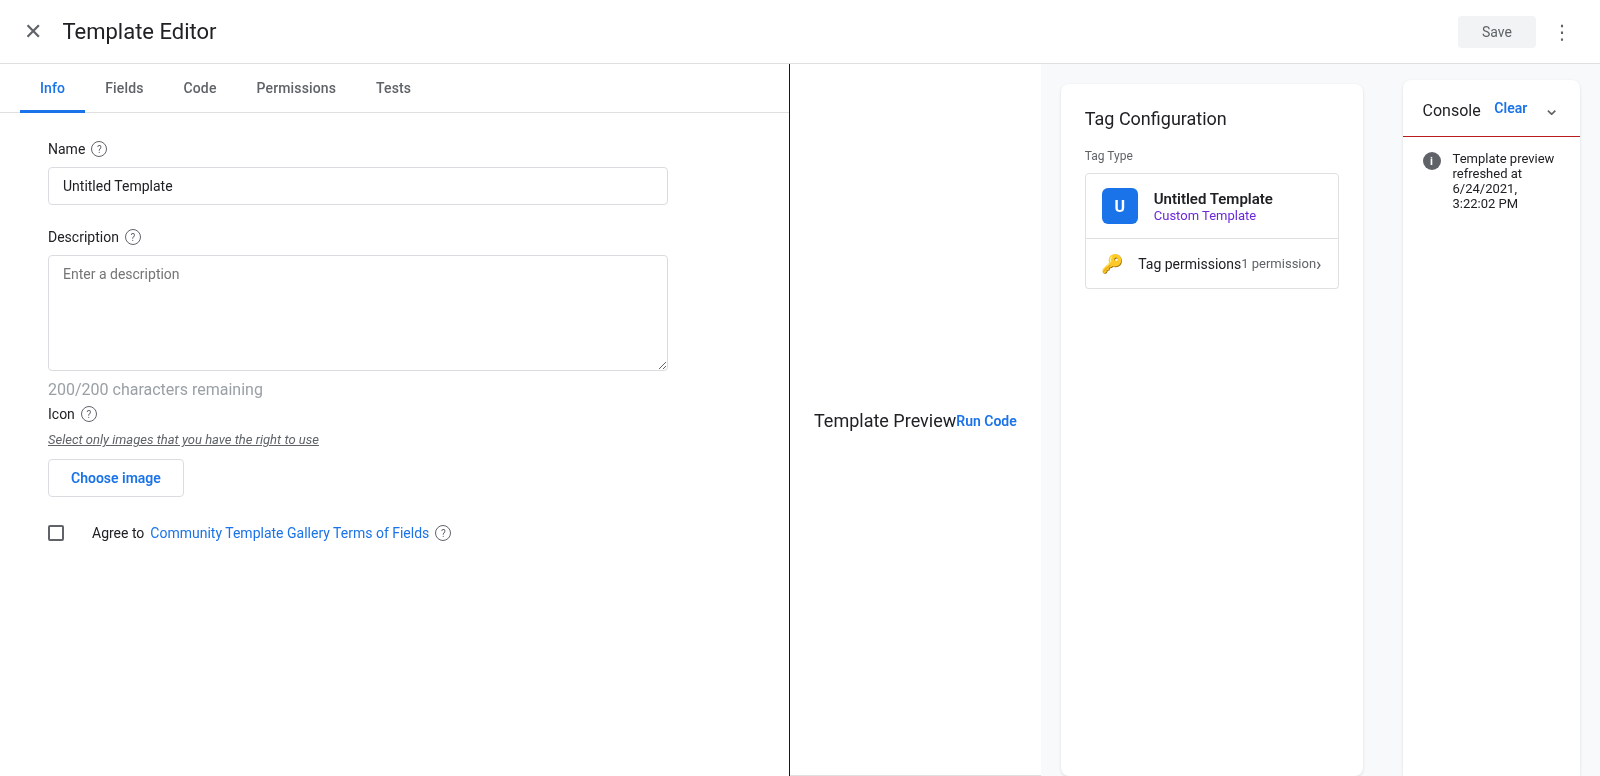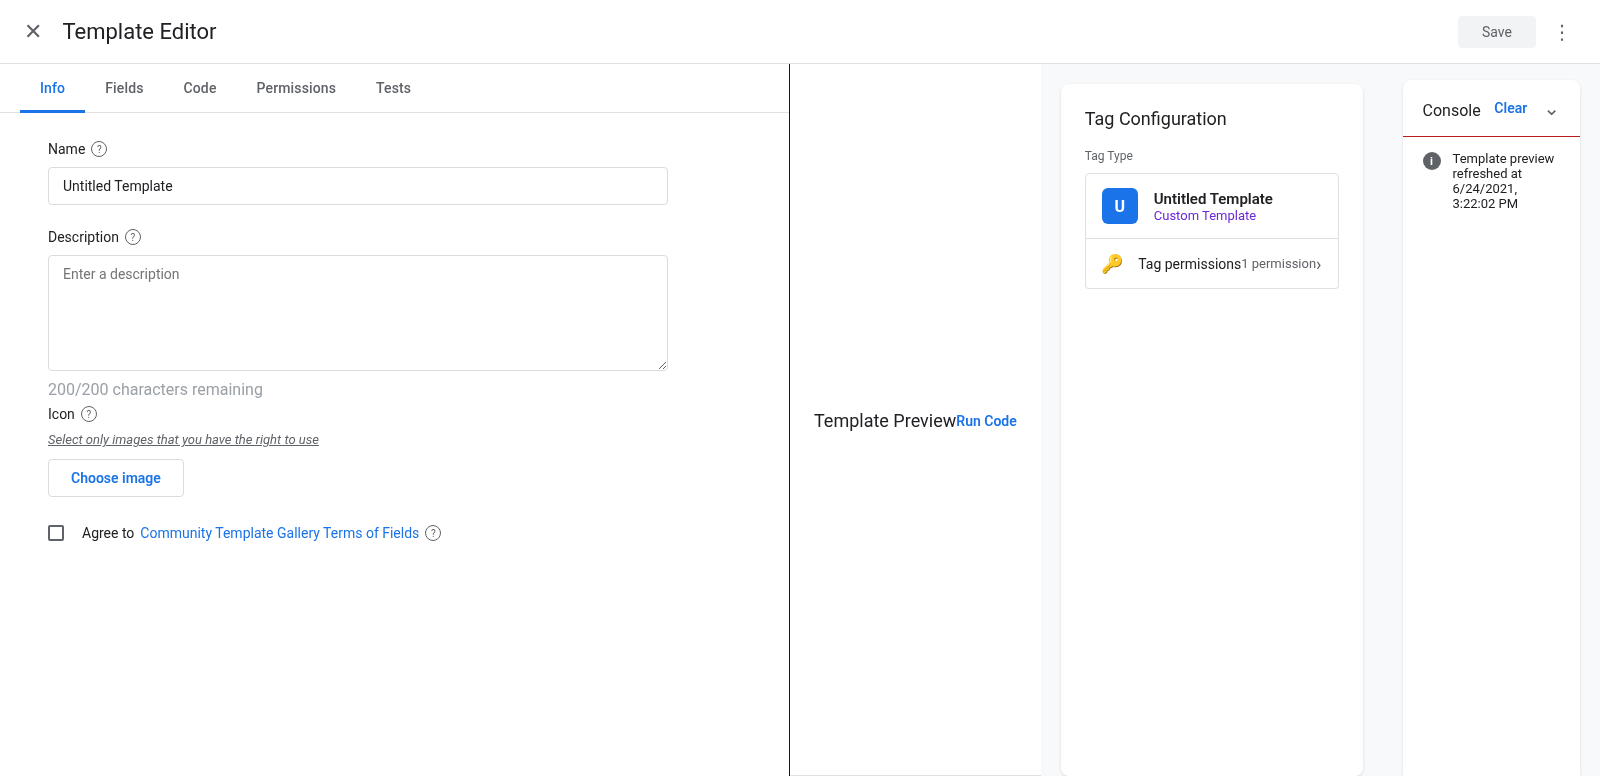--- a/index.html
+++ b/index.html
@@ -177,21 +177,21 @@
       font-size: 14px;
       font-weight: 600;
       cursor: pointer;
       font-family: inherit;
       margin-bottom: 28px;
     }
 
     .checkbox-row {
       display: flex;
       align-items: center;
-      gap: 18px;
+      gap: 28px;
     }
     .tos-checkbox {
       width: 16px;
       height: 16px;
       border: 2px solid #5f6368;
       border-radius: 2px;
       flex-shrink: 0;
       cursor: pointer;
     }
     .tos-label {

